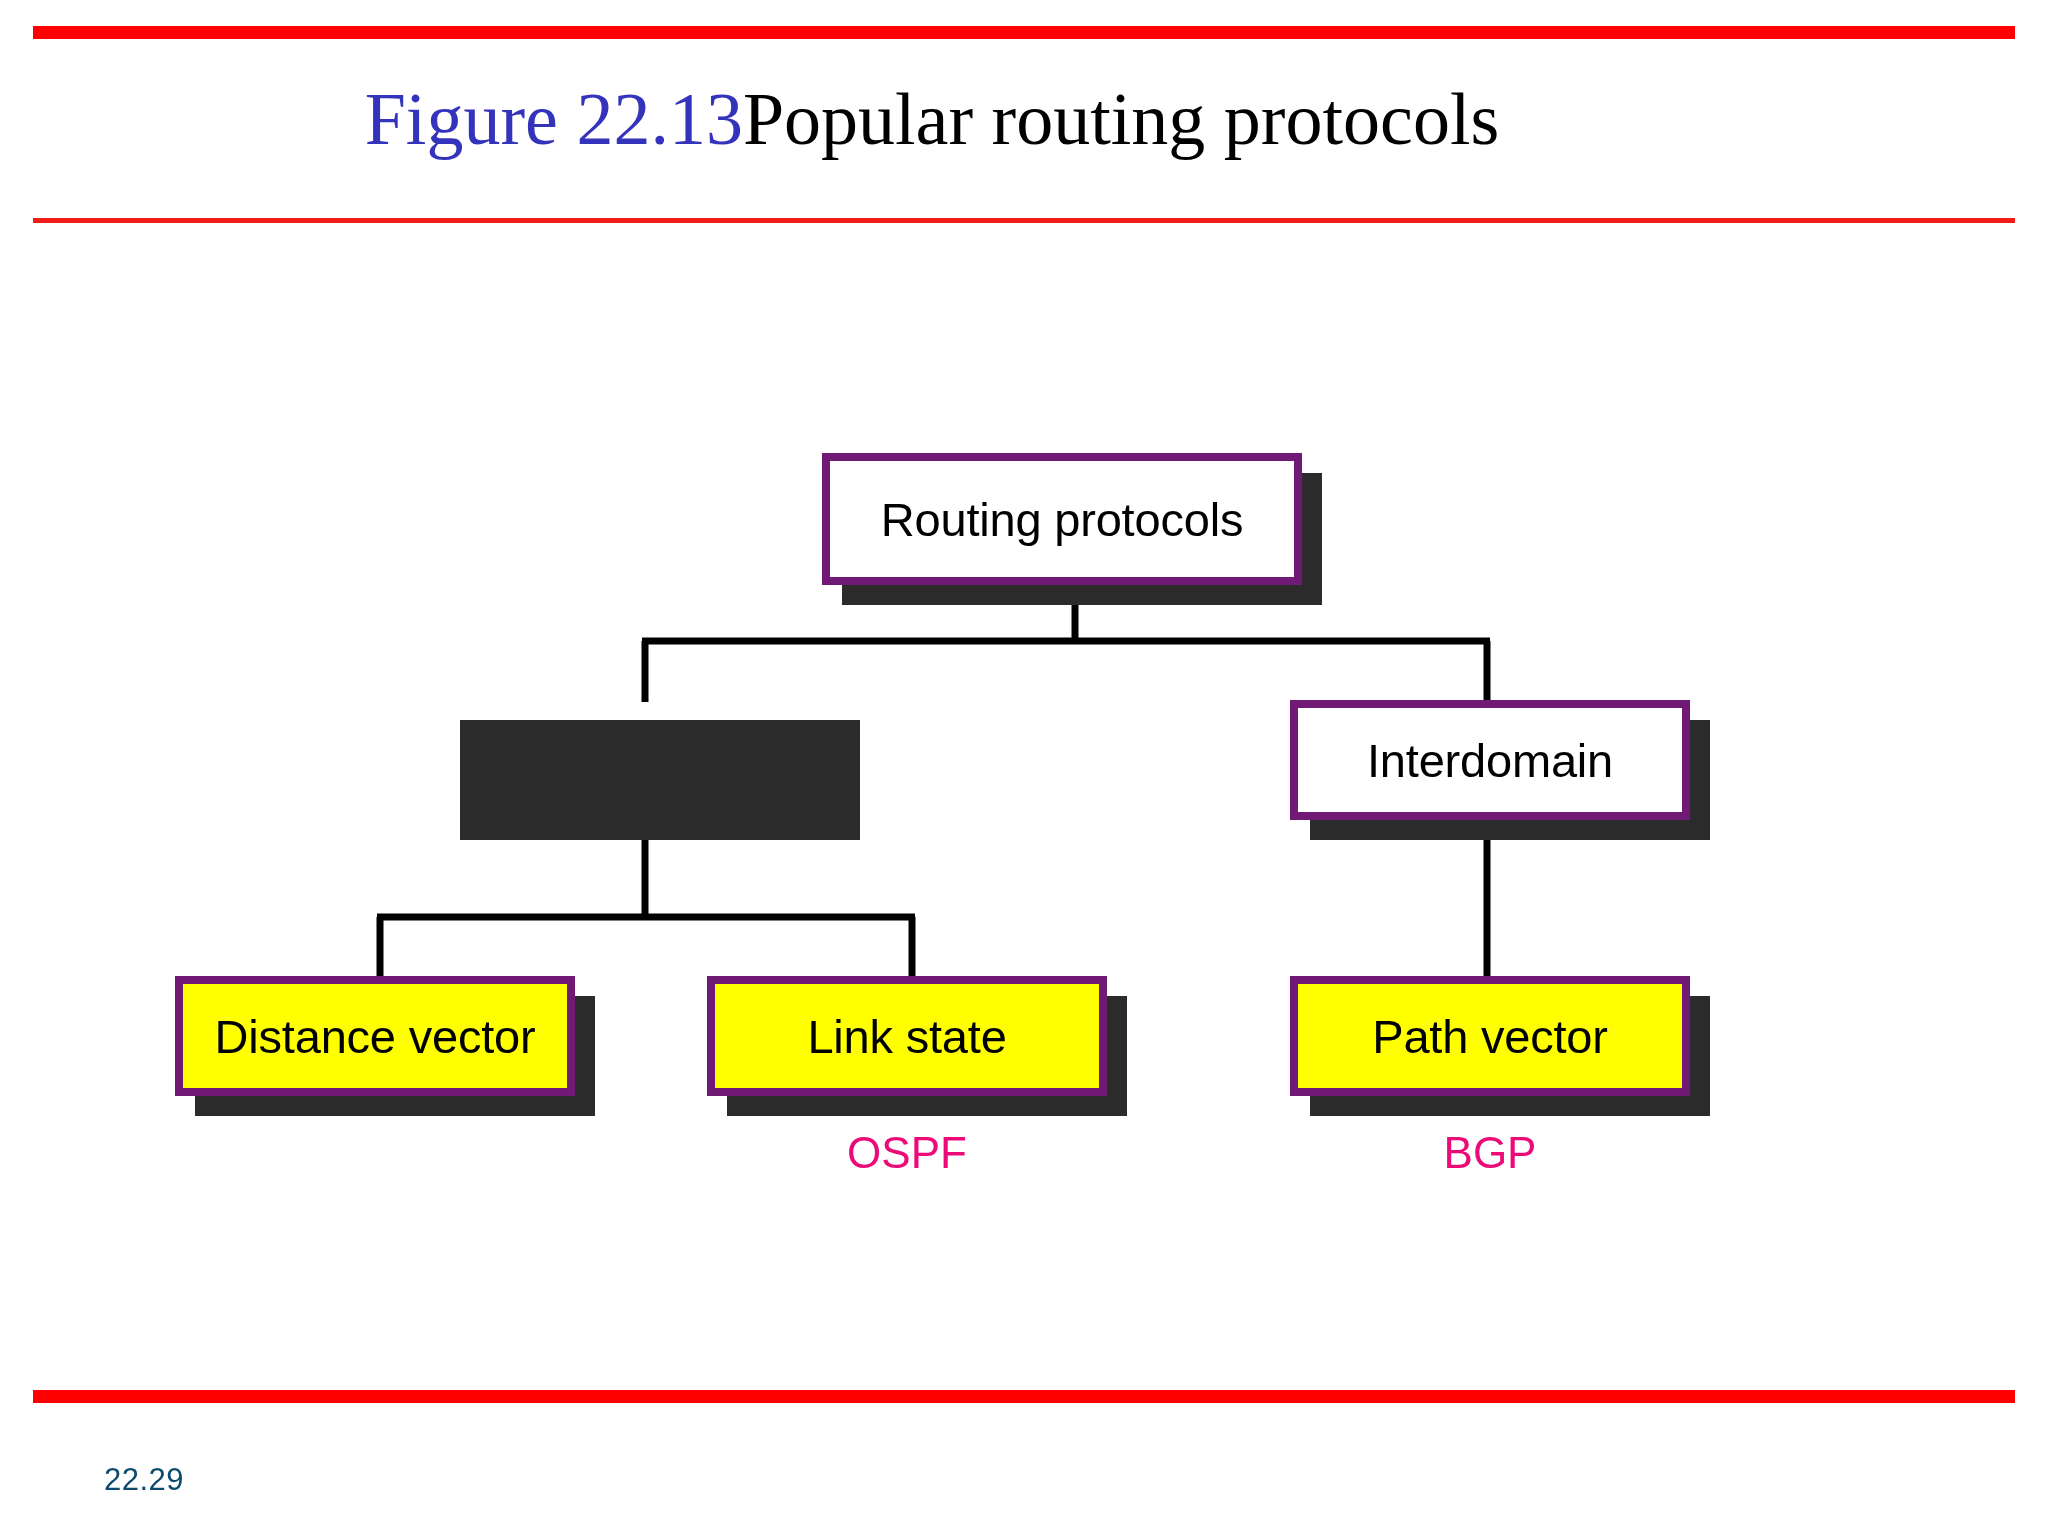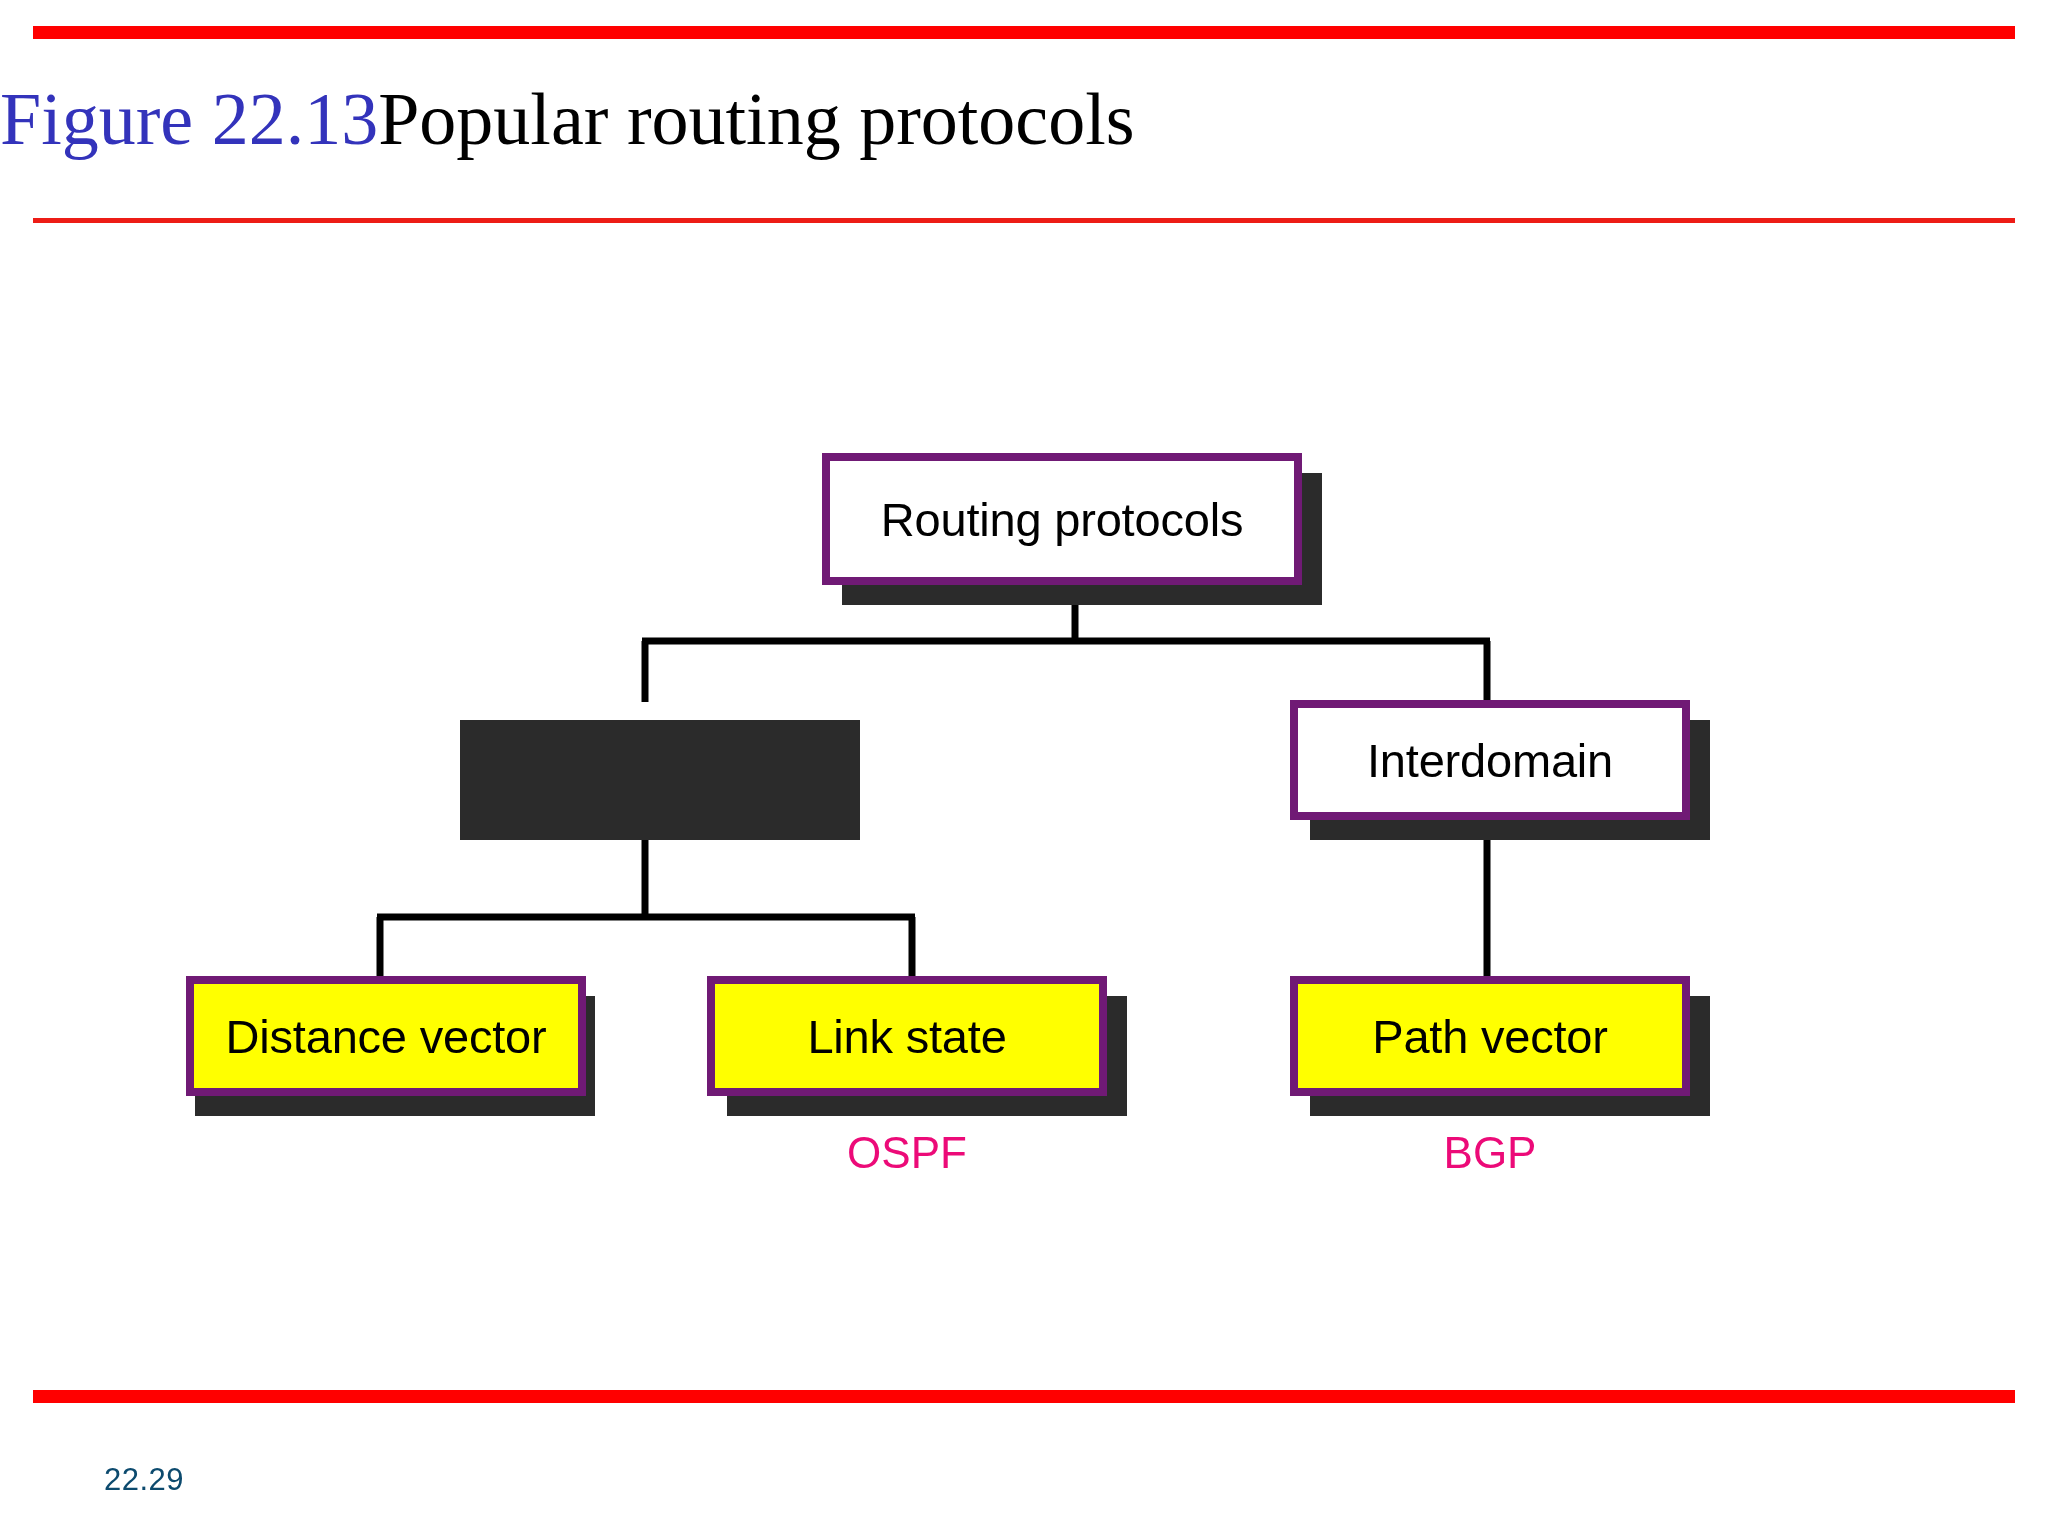--- a/index.html
+++ b/index.html
@@ -41,25 +41,27 @@
     height: 13px;
     background: #FF0000;
   }
 
   
   .title {
     position: absolute;
     left: 0;
     top: 82px;
     width: 1768px;
+    text-align: center;
     font-family: "Liberation Serif", serif;
     font-size: 74px;
     line-height: 1.0;
     white-space: nowrap;
     color: #000000;
+    padding-left: 48px;
   }
   .title .fig-num {
     color: #3333BB;
   }
   .title .fig-rest {
     color: #000000;
   }
 
   
   .page-number {
@@ -154,21 +156,21 @@
 
     <div class="node white" style="left:822px; top:453px; width:480px; height:132px;">
       <span>Routing protocols</span>
     </div>
 
 
     <div class="node white" style="left:1290px; top:700px; width:400px; height:120px;">
       <span>Interdomain</span>
     </div>
 
-    <div class="node yellow" style="left:186px; top:976px; width:400px; height:120px;text-align:right;">
+    <div class="node yellow" style="left:175px; top:976px; width:400px; height:120px;text-align:right;">
       <span>Distance vector</span>
     </div>
 
     <div class="node yellow" style="left:707px; top:976px; width:400px; height:120px;">
       <span>Link state</span>
     </div>
 
     <div class="node yellow" style="left:1290px; top:976px; width:400px; height:120px;">
       <span>Path vector</span>
     </div>

